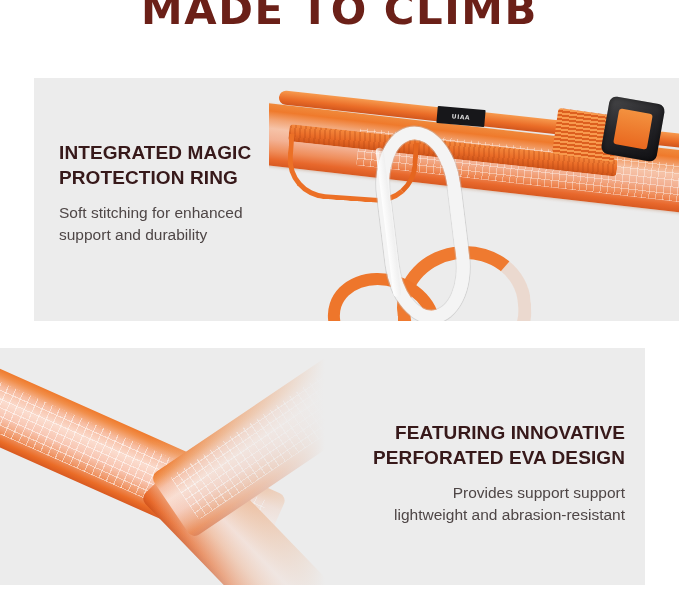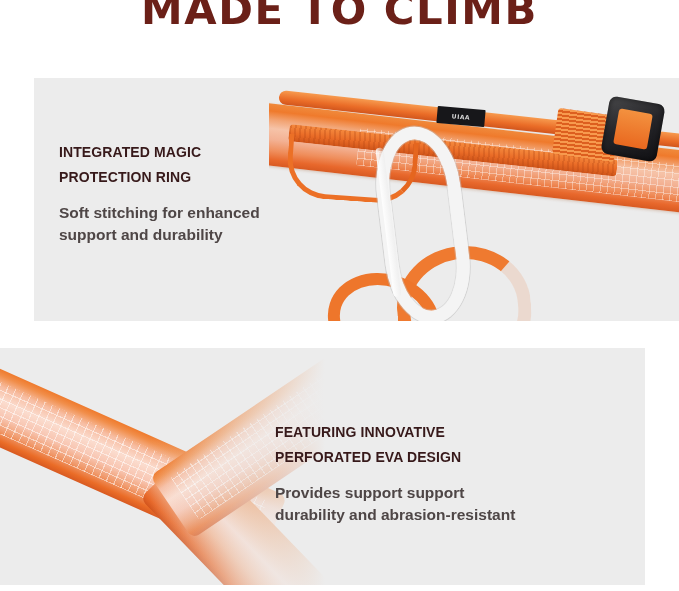--- a/index.html
+++ b/index.html
@@ -50,32 +50,32 @@
     overflow: hidden;
   }
   #panel-one-copy {
     position: absolute;
     left: 25px;
     top: 62px;
     width: 300px;
     z-index: 3;
   }
   .headline {
-    font-size: 14px;
+    font-size: 19px;
     line-height: 25px;
     font-weight: 700;
     color: #37191a;
     letter-spacing: 0.1px;
     margin: 0;
   }
   .subcopy {
     margin: 12px 0 0 0;
     font-size: 15.5px;
     line-height: 22px;
-    font-weight: 700;
+    font-weight: 400;
     color: #4e4646;
   }
 
   
   #panel-one-photo {
     position: absolute;
     right: 0;
     top: 0;
     width: 410px;
     height: 243px;
@@ -263,24 +263,24 @@
     position: absolute;
     left: 0;
     top: 348px;
     width: 645px;
     height: 237px;
     background: #ececec;
     overflow: hidden;
   }
   #panel-two-copy {
     position: absolute;
-    right: 40px;
+    right: 20px;
     top: 72px;
     width: 330px;
-    text-align: left;
+    text-align: right;
     z-index: 3;
   }
   #panel-two-photo {
     position: absolute;
     left: 0;
     top: 0;
     width: 330px;
     height: 237px;
     overflow: hidden;
   }
@@ -410,17 +410,17 @@
     <div class="p2-fade"></div>
   </div>
 
   <div id="panel-two-copy">
     <h2 class="headline">
       <span>FEATURING INNOVATIVE</span><br>
       <span>PERFORATED EVA DESIGN</span>
     </h2>
     <p class="subcopy">
       <span>Provides support support</span><br>
-      <span>durability and abrasion-resistant</span>
+      <span>lightweight and abrasion-resistant</span>
     </p>
   </div>
 
 </section>
 
 </body></html>

